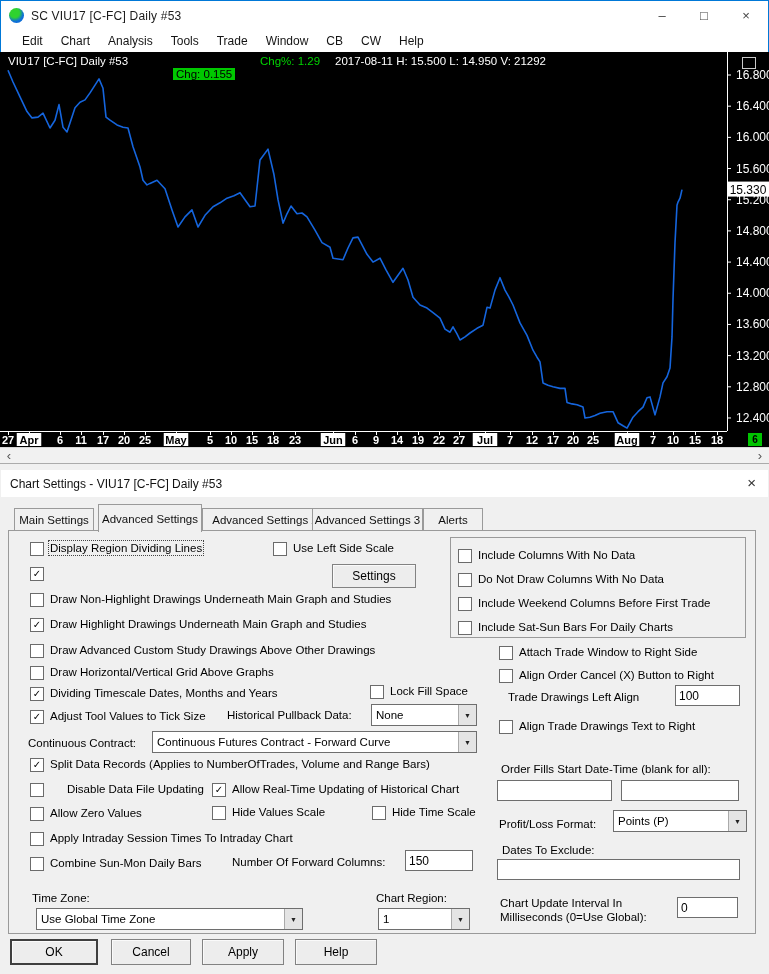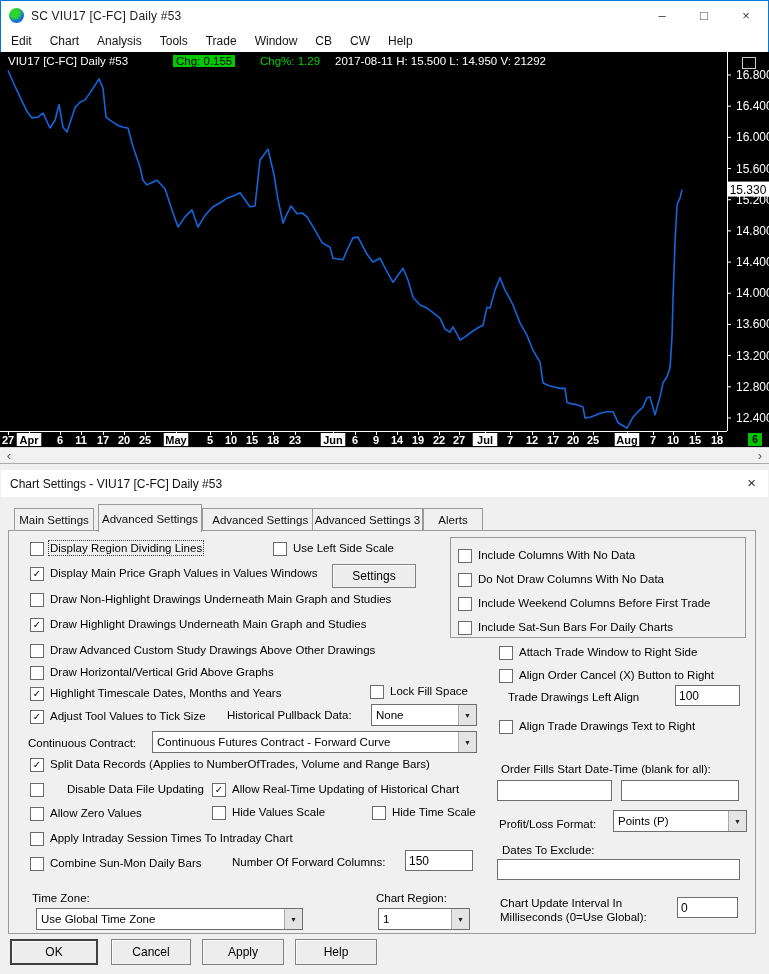--- a/index.html
+++ b/index.html
@@ -7,21 +7,21 @@
           font-family:"Liberation Sans",sans-serif;box-shadow:inset 0 0 0 1px #0078d7;}
   
   .titlebar{position:absolute;left:1px;top:1px;width:767px;height:29px;background:#fff;
             display:flex;align-items:center;padding-left:8px;gap:7px;box-sizing:border-box;}
   .globe{width:15px;height:15px;border-radius:50%;flex:none;
          background:radial-gradient(circle at 38% 32%,#2fd32f 0 34%,#0e6fd8 62%);}
   .win-title{font-size:12px;color:#1a1a1a;letter-spacing:.2px;}
   .win-btns{position:absolute;right:2px;top:1px;height:29px;display:flex;}
   .win-btn{width:42px;display:flex;align-items:center;justify-content:center;font-size:13px;color:#444;}
   .menubar{position:absolute;left:1px;top:30px;width:767px;height:22px;background:#fff;
-           display:flex;align-items:center;padding-left:1px;box-sizing:border-box;}
+           display:flex;align-items:center;padding-left:12px;box-sizing:border-box;}
   .menu-item{font-size:12px;color:#141414;padding:2px 9px 2px 9px;}
   
   .chart{position:absolute;left:0;top:52px;width:769px;height:395px;background:#000;}
   .chart svg{position:absolute;left:0;top:0;}
   .info{position:absolute;top:3px;font-weight:normal;font-size:11.5px;white-space:nowrap;}
   .info-sym{left:8px;color:#fff;}
   .info-chip{left:173px;background:#00c800;color:#000;padding:0 3px;}
   .info-pct{left:260px;color:#00d400;}
   .info-ohlc{left:335px;color:#fff;}
   .scale-handle{position:absolute;right:13px;top:5px;width:12px;height:10px;border:1px solid #c9c9c9;}
@@ -184,21 +184,21 @@
         <g>
           <rect x="728" y="181.58650000000006" width="41" height="15" fill="#fff"></rect>
           <text x="748" y="193.58650000000006" fill="#000" font-size="12" text-anchor="middle" font-family="Liberation Sans, sans-serif">15.330</text>
         </g>
         <g>
           <rect x="748" y="433" width="14" height="13" fill="#00c400"></rect>
           <text x="755" y="443" fill="#000" font-size="10" font-weight="bold" text-anchor="middle" font-family="Liberation Sans, sans-serif">6</text>
         </g>
       </svg>
     <span class="info info-sym">VIU17 [C-FC]  Daily  #53</span>
-    <span class="info info-chip" style="background: rgb(0, 200, 0);">Chg: 0.155</span>
+    <span class="info info-chip" style="background: rgb(0, 200, 0); margin-top: 13px;">Chg: 0.155</span>
     <span class="info info-pct" style="color: rgb(0, 212, 0);">Chg%: 1.29</span>
     <span class="info info-ohlc">2017-08-11 H: 15.500 L: 14.950 V: 21292</span>
     <span class="scale-handle"></span>
   </div>
 
   <div class="hscroll">
     <span class="hs-btn hs-left">‹</span>
     <span class="hs-btn hs-right">›</span>
   </div>
 
@@ -221,41 +221,40 @@
       <label class="cb ctl focus" style="left: 30px; top: 542px;">
         <span class="box"></span>
         <span class="txt">Display Region Dividing Lines</span>
       </label>
       <label class="cb ctl" style="left: 273px; top: 542px;">
         <span class="box"></span>
         <span class="txt">Use Left Side Scale</span>
       </label>
       <label class="cb ctl" style="left: 30px; top: 567px;">
         <span class="box">✓</span>
-        <span class="txt">Display Main Price Graph Values in Values Windows</span>
       </label>
       <label class="cb ctl" style="left: 30px; top: 593px;">
         <span class="box"></span>
         <span class="txt">Draw Non-Highlight Drawings Underneath Main Graph and Studies</span>
       </label>
       <label class="cb ctl" style="left: 30px; top: 618px;">
         <span class="box">✓</span>
         <span class="txt">Draw Highlight Drawings Underneath Main Graph and Studies</span>
       </label>
       <label class="cb ctl" style="left: 30px; top: 644px;">
         <span class="box"></span>
         <span class="txt">Draw Advanced Custom Study Drawings Above Other Drawings</span>
       </label>
       <label class="cb ctl" style="left: 30px; top: 666px;">
         <span class="box"></span>
         <span class="txt">Draw Horizontal/Vertical Grid Above Graphs</span>
       </label>
       <label class="cb ctl" style="left: 30px; top: 687px;">
         <span class="box">✓</span>
-        <span class="txt">Highlight Timescale Dates, Months and Years</span>
+        <span class="txt">Dividing Timescale Dates, Months and Years</span>
       </label>
       <label class="cb ctl" style="left: 370px; top: 685px;">
         <span class="box"></span>
         <span class="txt">Lock Fill Space</span>
       </label>
       <label class="cb ctl" style="left: 30px; top: 710px;">
         <span class="box">✓</span>
         <span class="txt">Adjust Tool Values to Tick Size</span>
       </label>
       <label class="cb ctl" style="left: 30px; top: 758px;">

